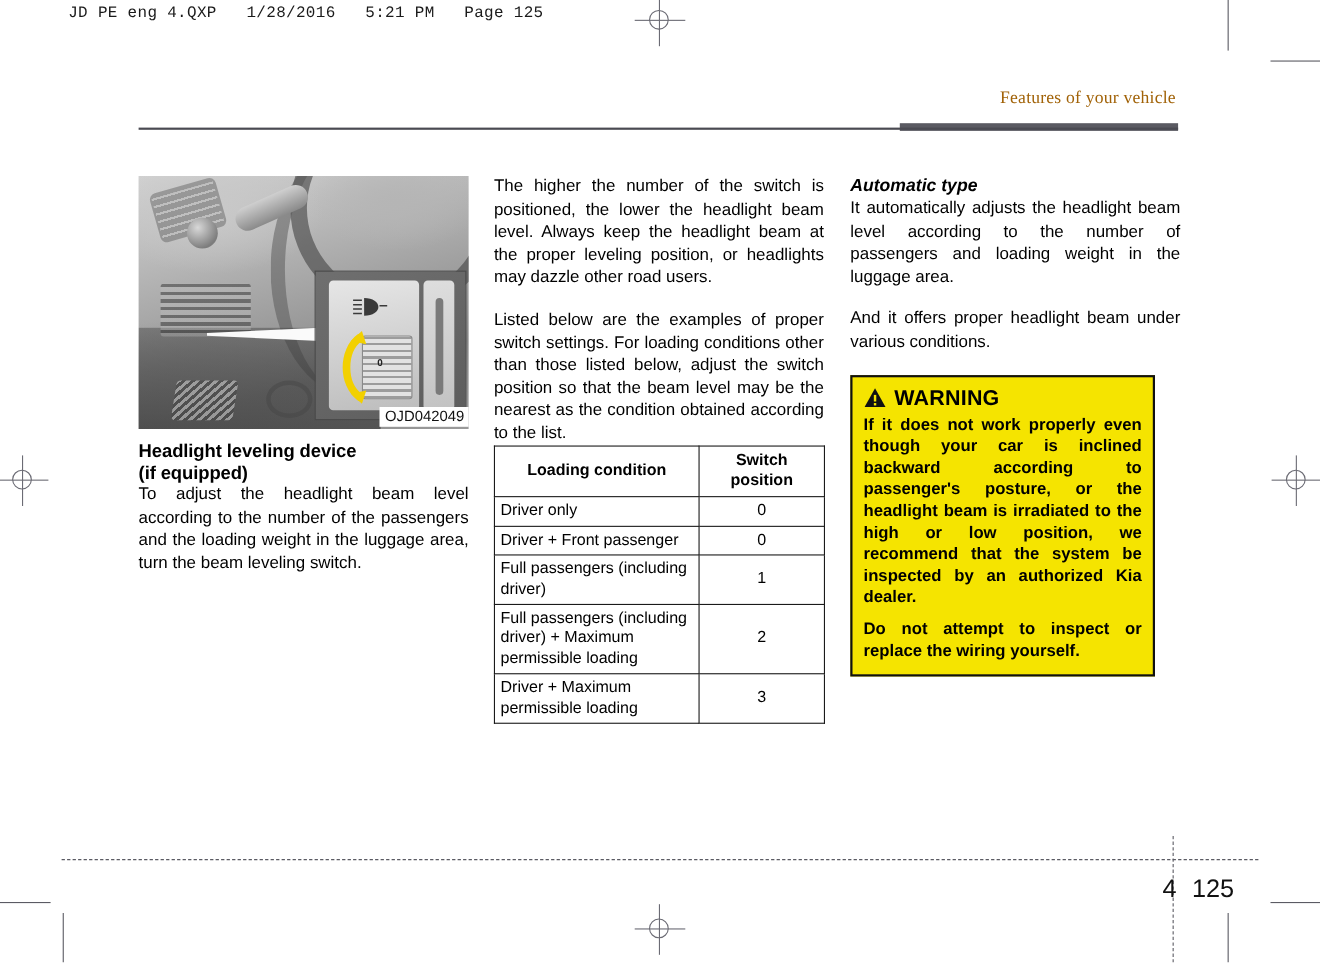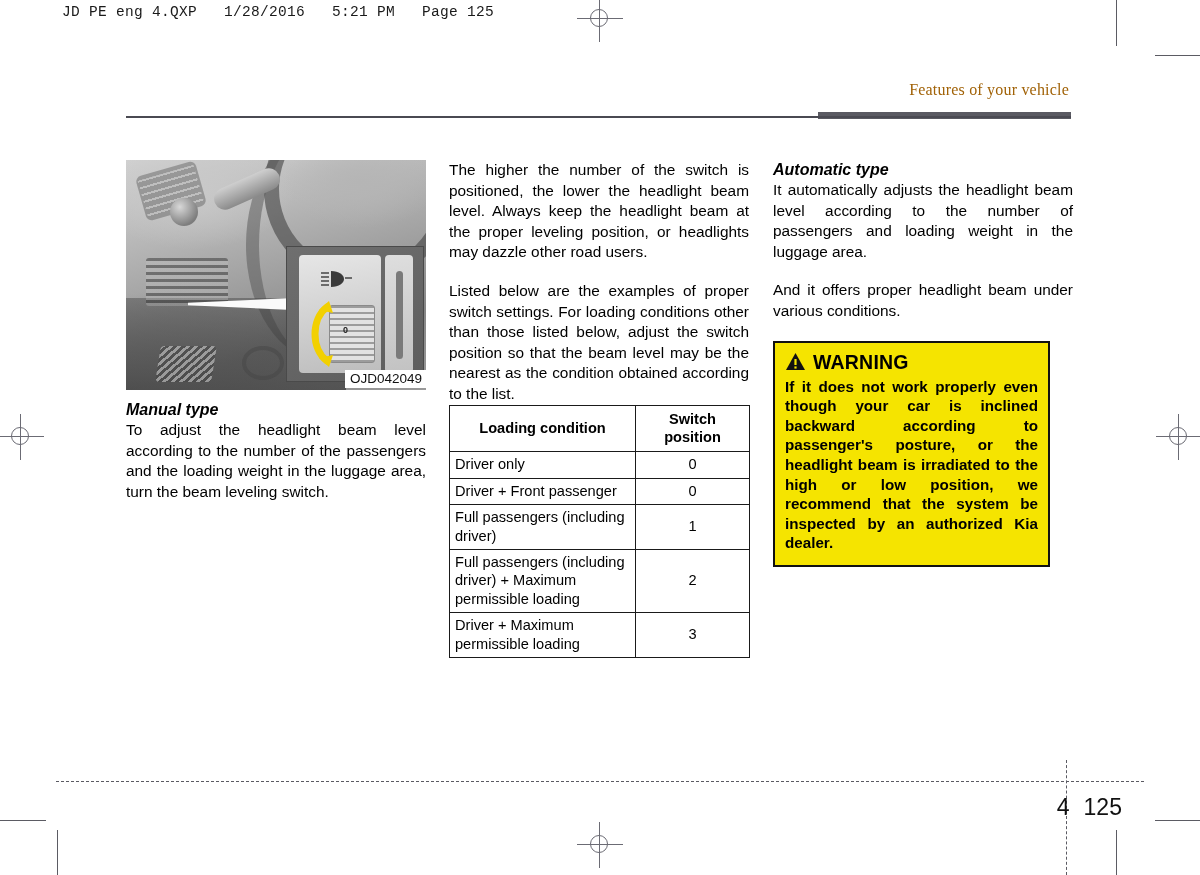--- a/index.html
+++ b/index.html
@@ -462,21 +462,24 @@
         <svg class="arrow-svg" viewBox="0 0 34 70">
           <path d="M24 8 C8 20 8 50 24 62" fill="none" stroke="#f2d000" stroke-width="7" stroke-linecap="round"></path>
           <polygon points="26,2 30,14 16,11" fill="#f2d000"></polygon>
           <polygon points="26,68 30,56 16,59" fill="#f2d000"></polygon>
         </svg>
       </div>
     </div>
     <div class="caption">OJD042049</div>
   </div>
 
-  <div class="sub-head" style="margin-top:6px;">Manual type</div>
+  <h2 class="section-head">
+    <span>Headlight leveling device</span><br>
+    <span>(if equipped)</span>
+  </h2>
   <p class="body">To adjust the headlight beam level according to the number of the passengers and the loading weight in the luggage area, turn the beam leveling switch.</p>
 </div>
 
 <div class="col col-mid">
   <p class="body">The higher the number of the switch is positioned, the lower the headlight beam level. Always keep the headlight beam at the proper leveling position, or headlights may dazzle other road users.</p>
   <p class="body">Listed below are the examples of proper switch settings. For loading conditions other than those listed below, adjust the switch position so that the beam level may be the nearest as the condition obtained according to the list.</p>
 
   <table class="switch-table">
     <colgroup>
         <col class="c1">
@@ -521,18 +524,19 @@
   <div class="warning-box">
     <div class="warning-title">
       <svg class="tri" viewBox="0 0 21 19">
         <polygon points="10.5,1 20,18 1,18" fill="#111111"></polygon>
         <rect x="9.4" y="7" width="2.2" height="6" fill="#f5e400"></rect>
         <rect x="9.4" y="14.4" width="2.2" height="2.2" fill="#f5e400"></rect>
       </svg>
       <div class="wtext">WARNING</div>
     </div>
     <p>If it does not work properly even though your car is inclined backward according to passenger's posture, or the headlight beam is irradiated to the high or low position, we recommend that the system be inspected by an authorized Kia dealer.</p>
+    <p>Do not attempt to inspect or replace the wiring yourself.</p>
   </div>
 </div>
 
 <div class="folio">
   <span class="chapter">4</span><span>125</span>
 </div>
 
 </body></html>

